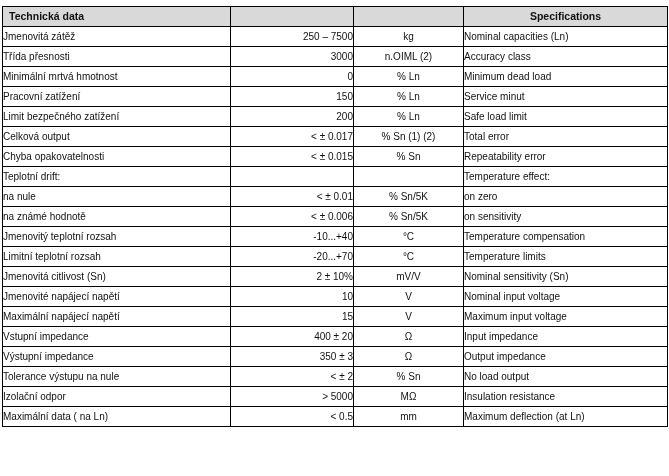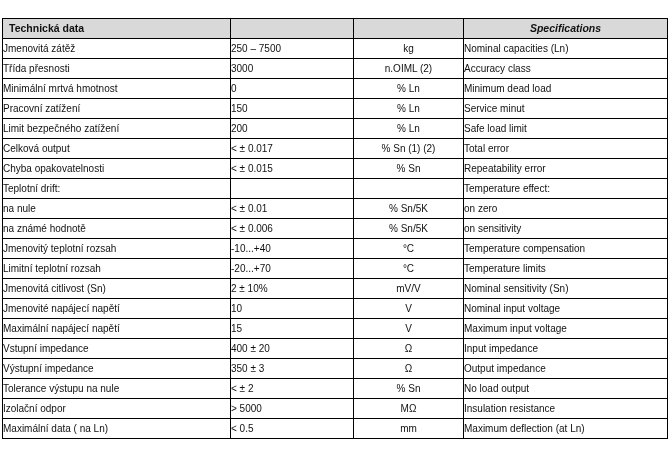--- a/index.html
+++ b/index.html
@@ -11,21 +11,21 @@
     width: 669px;
     height: 476px;
     font-family: "Liberation Sans", sans-serif;
     color: #111111;
     overflow: hidden;
   }
   .sheet {
     width: 669px;
     height: 476px;
     box-sizing: border-box;
-    padding: 18px 2px 0 2px;
+    padding: 6px 2px 0 2px;
   }
   table.spec {
     width: 665px;
     border-collapse: collapse;
     table-layout: fixed;
     font-size: 10px;
   }
   table.spec col.c0 { width: 228px; }
   table.spec col.c1 { width: 123px; }
   table.spec col.c2 { width: 110px; }
@@ -41,29 +41,29 @@
     overflow: hidden;
   }
   thead th {
     background: #d9d9d9;
     font-weight: bold;
     font-size: 10.5px;
     height: 24px;
     line-height: 24px;
   }
   thead th.h-left { text-align: left; padding-left: 6px; }
-  thead th.h-center { text-align: center; font-style: italic; }
+  thead th.h-center { text-align: center; }
   thead th.h-blank { background: #d9d9d9; }
 
   td.label {
     text-align: left;
     padding-left: 6px;
   }
   td.val {
-    text-align: left;
+    text-align: right;
     margin-left: 43px;
   }
   td.unit {
     text-align: center;
   }
   td.enlabel {
     text-align: left;
     padding-left: 10px;
   }
   .b { font-weight: normal; }

